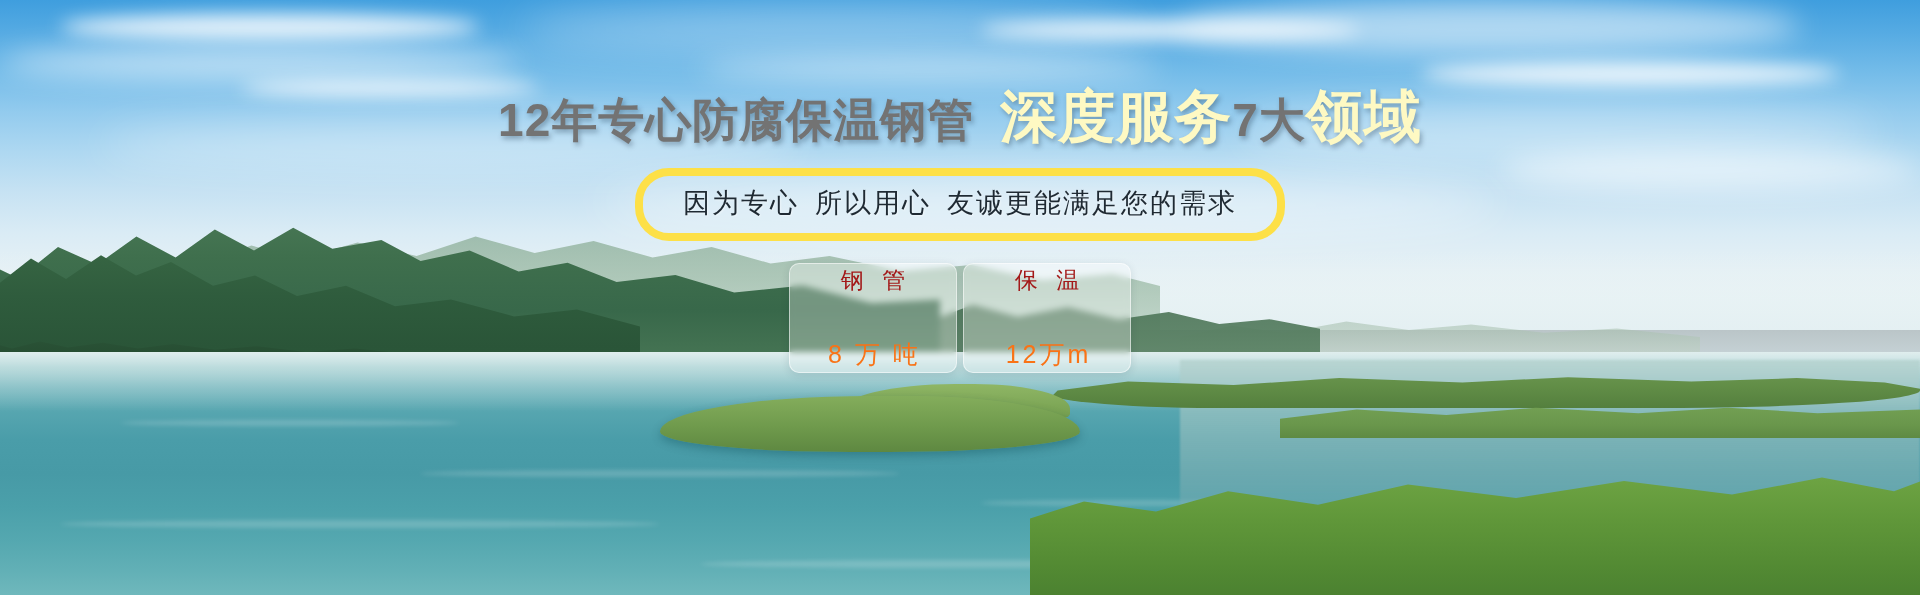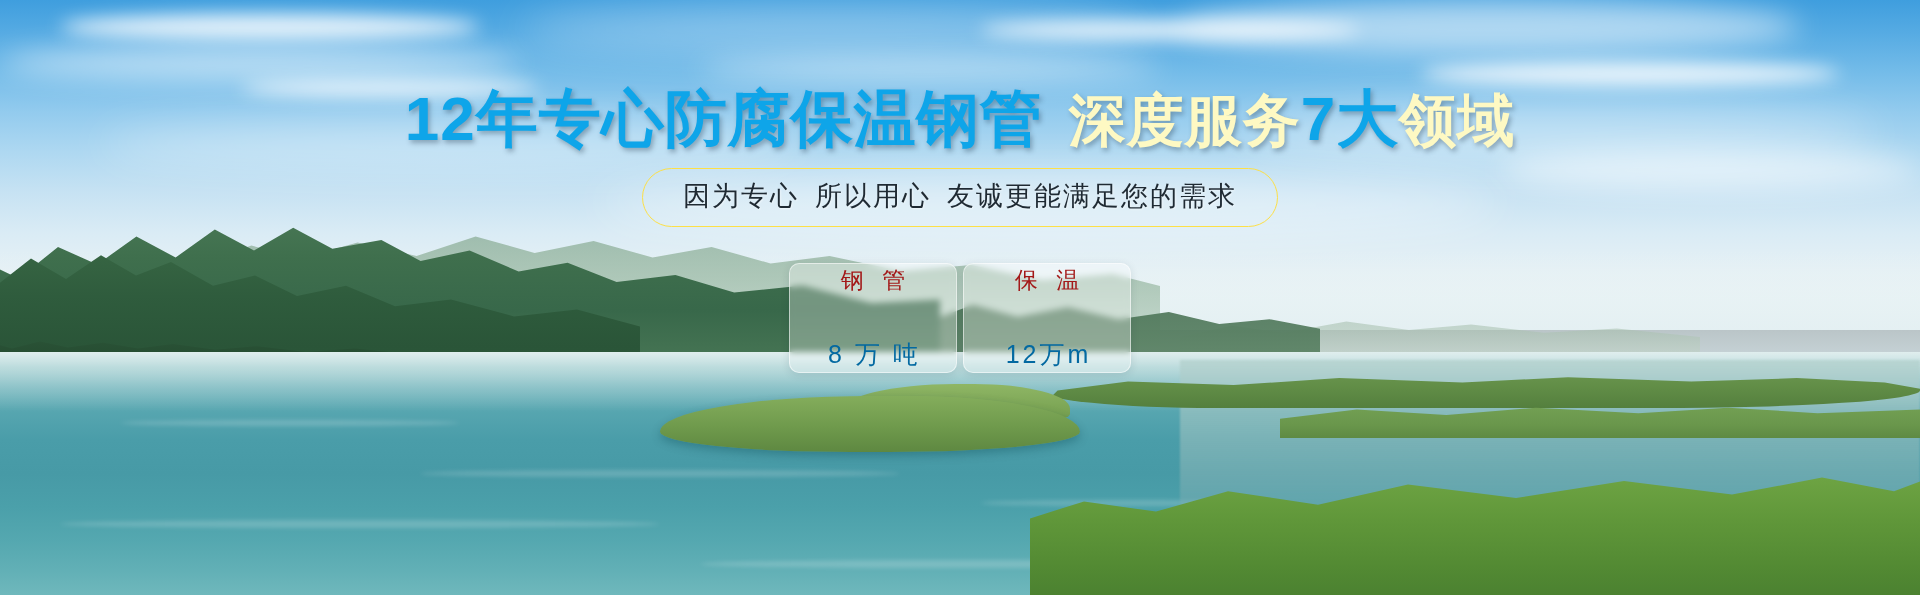--- a/index.html
+++ b/index.html
@@ -168,28 +168,28 @@
   }
 
   .headline{
     position:absolute; left:0; top:88px; width:1920px;
     text-align:center;
     font-size:57px; font-weight:bold; line-height:1;
     letter-spacing:1px;
     white-space:nowrap;
     text-shadow:2px 3px 5px rgba(30,50,70,.35);
   }
-  .hl-red{ color:#0ea5e9; font-size:62px;text-align:center; }
+  .hl-red{ color:#737373; font-size:46px;text-align:center; }
   .hl-dark{ color:#fef9c3; }
   .hl-gap{ display:inline-block; width:26px; }
 
   .subpill{
     position:absolute; left:50%; top:168px;
     transform:translateX(-50%);
-    border:1px solid #fde047;
+    border:8px solid #fde047;
     border-radius:34px;
     padding:9px 40px 12px;
     color:#1f2a33;
     font-size:27px;
     letter-spacing:2px;
     white-space:nowrap;
     background:rgba(255,255,255,.06);
     text-shadow:1px 1px 2px rgba(255,255,255,.5);
   }
   .sp-gap{ display:inline-block; width:16px; }
@@ -208,21 +208,21 @@
     display:flex; flex-direction:column;
     align-items:center; justify-content:center;
     gap:14px;
     box-shadow:0 2px 8px rgba(0,40,60,.12);
   }
   .card-label{
     color:#a31818; font-size:23px; letter-spacing:6px;
     text-indent:6px; font-weight:normal;
   }
   .card-value{
-    color:#0369a1; font-size:25px; letter-spacing:3px;
+    color:#f97316; font-size:25px; letter-spacing:3px;
     text-indent:3px;
     margin-top:28px;
   }
   .card-value sup{ font-size:15px; }
 </style>
 </head>
 <body>
 
 <div class="banner">
 

